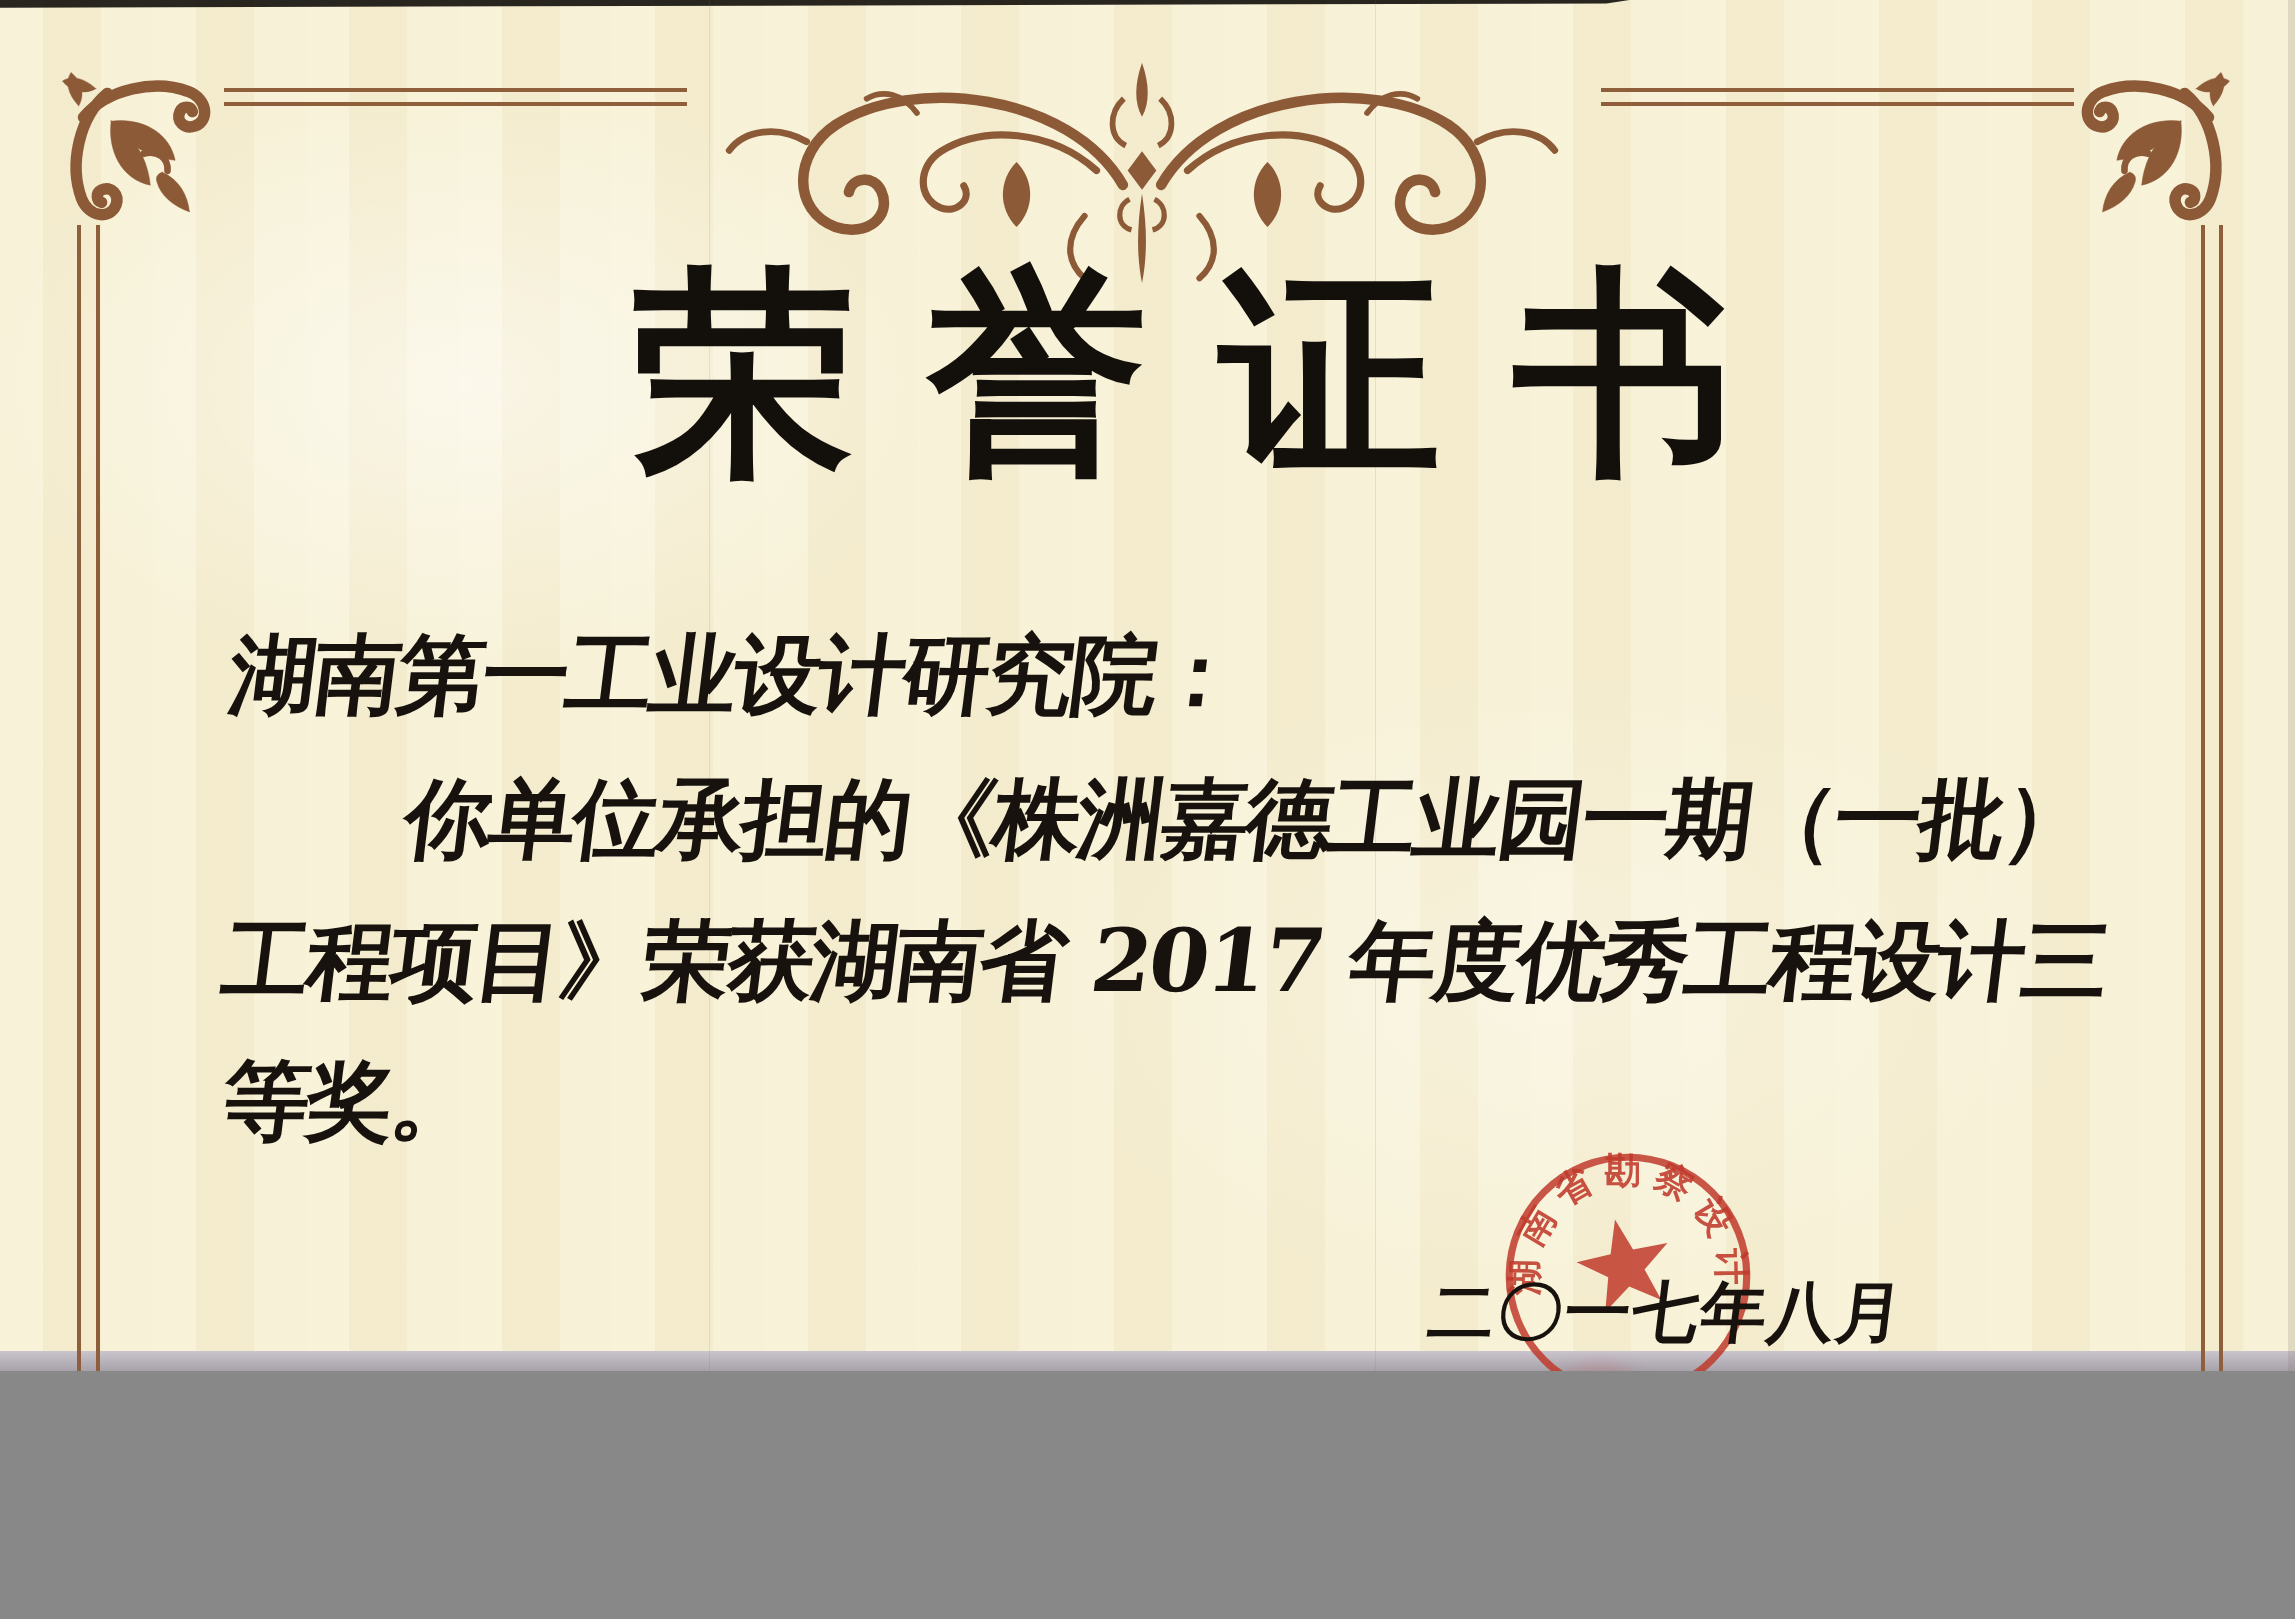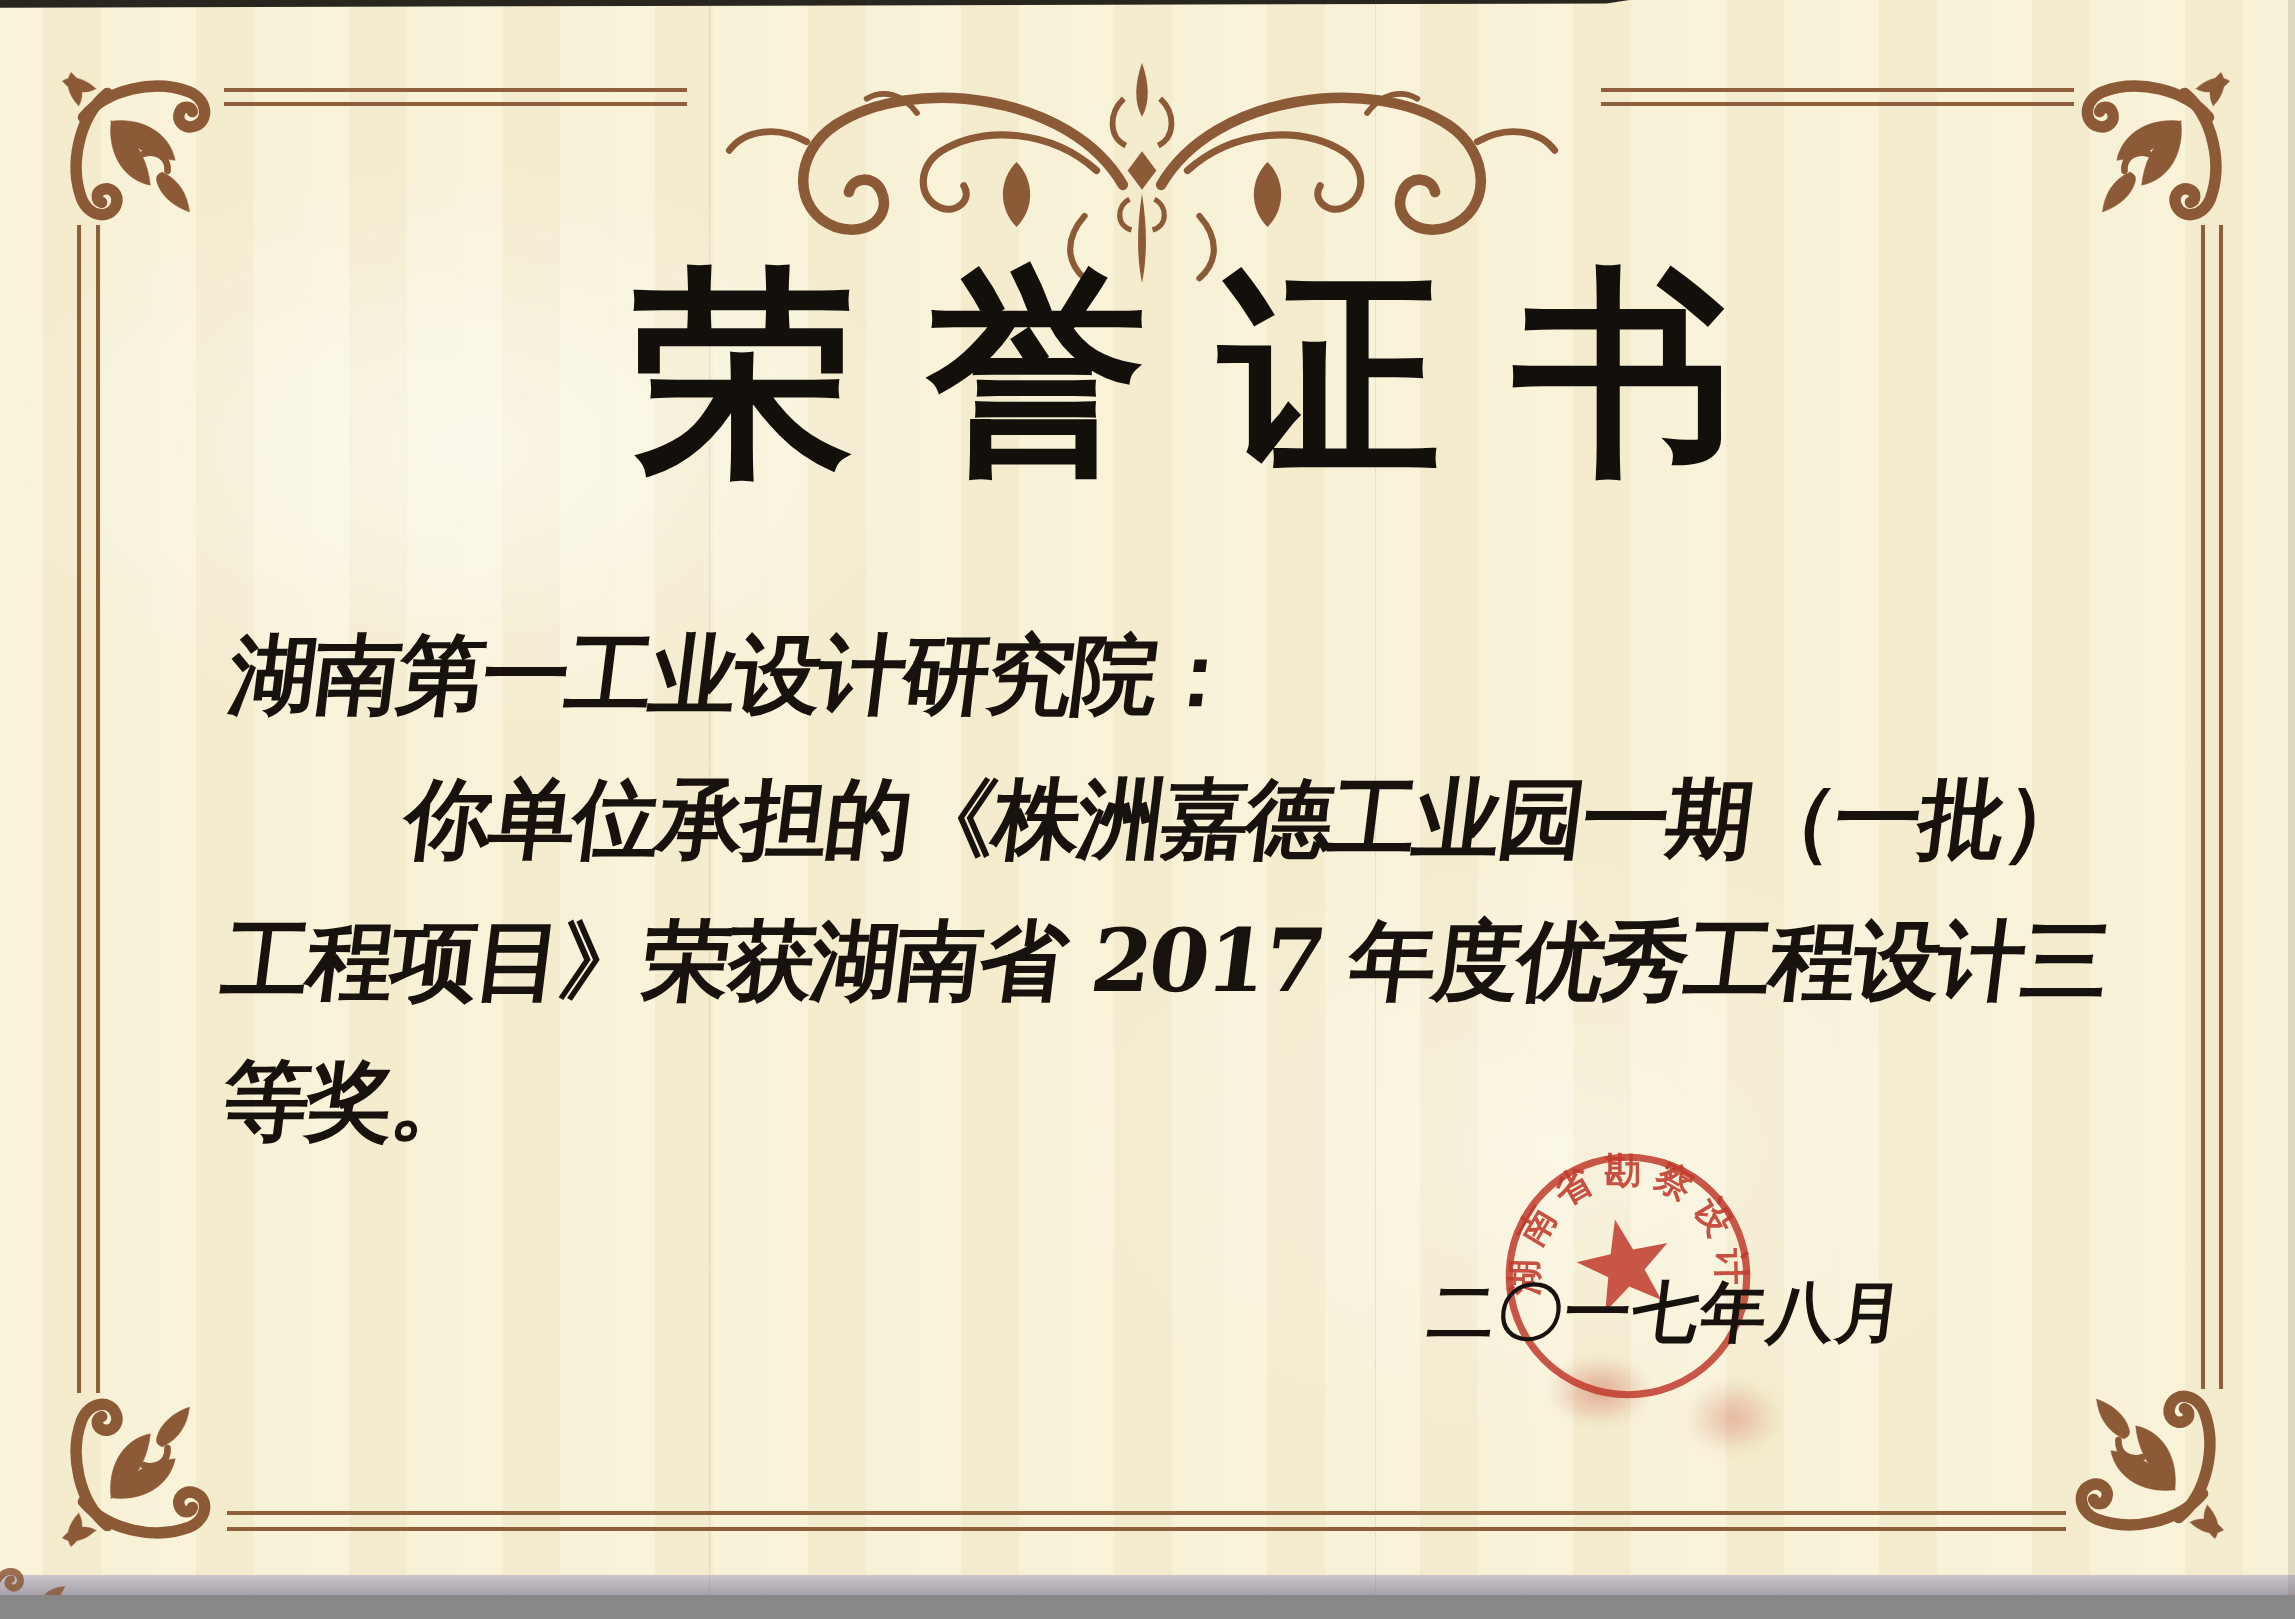--- a/index.html
+++ b/index.html
@@ -1,17 +1,17 @@
 <!DOCTYPE html>
 <html style="font-size:7.7px"><head>
 <meta charset="utf-8">
 <style>
   html,body{margin:0;padding:0;background:#888;}
   .page{
-    position:relative;width:2295px;height:1595px;overflow:hidden;
+    position:relative;width:2295px;height:1371px;overflow:hidden;
     background:
       radial-gradient(766px 479px at 20% 28%, rgba(255,255,255,.50), rgba(255,255,255,0) 62%),
       radial-gradient(862px 527px at 68% 72%, rgba(255,255,255,.30), rgba(255,255,255,0) 60%),
       repeating-linear-gradient(90deg, rgba(252,247,226,.55) 0 43px, rgba(243,234,203,.45) 43px 101px, rgba(250,245,222,.55) 101px 153px),
       #f4edcf;
     font-family:"DejaVu Serif","Liberation Serif",serif;
   }
   .crease{position:absolute;top:0;bottom:0;width:1.4px;background:rgba(139,108,78,.14);}
   
   .scan-top{position:absolute;top:0;left:0;width:100%;height:7.7px;background:#17140f;

